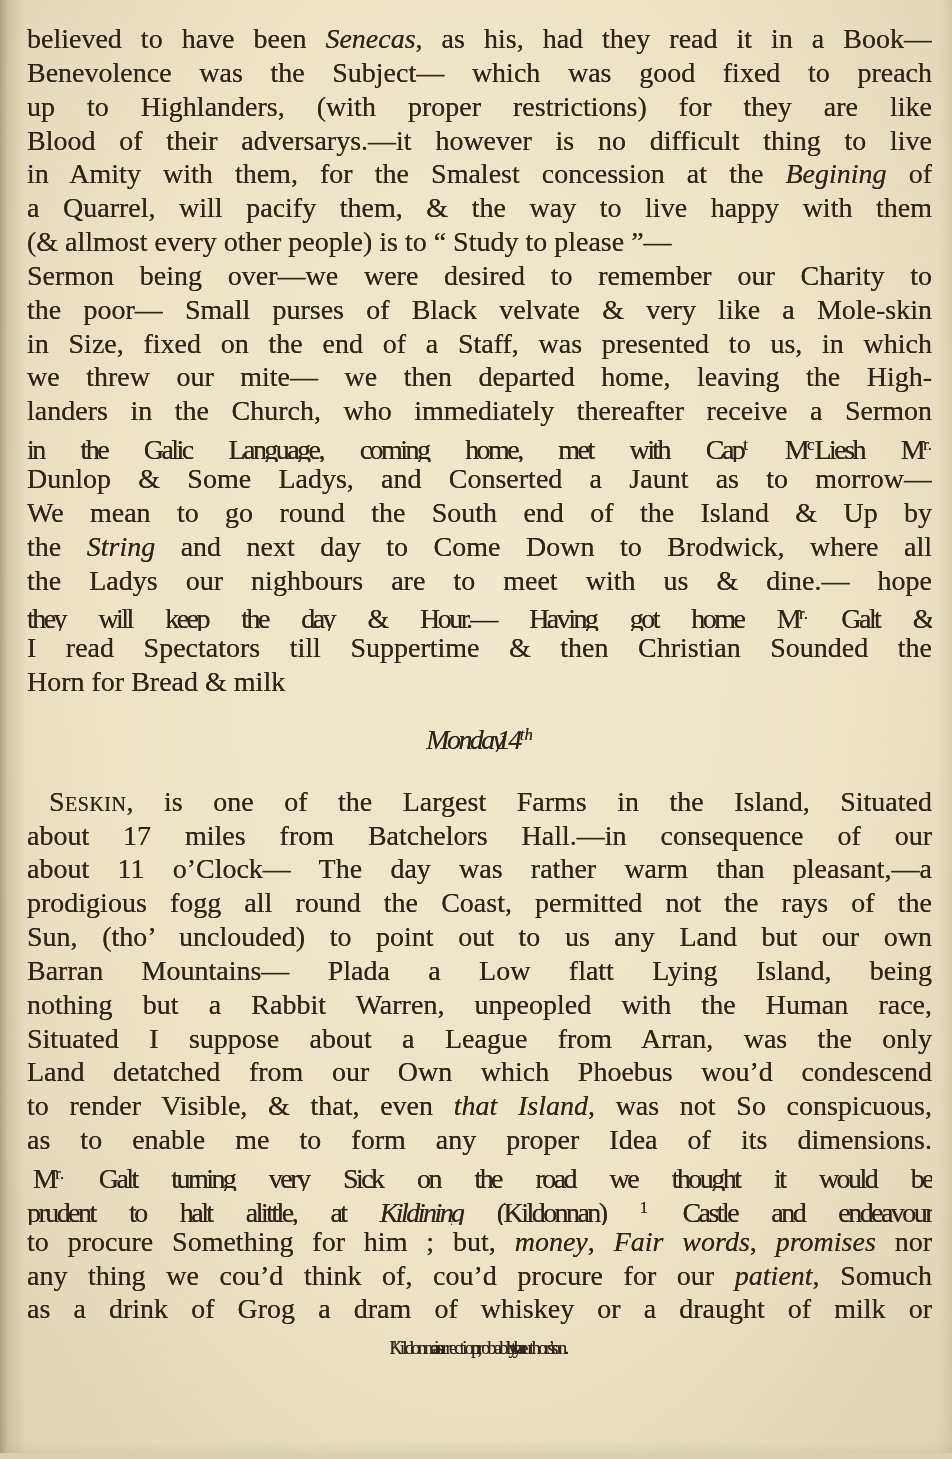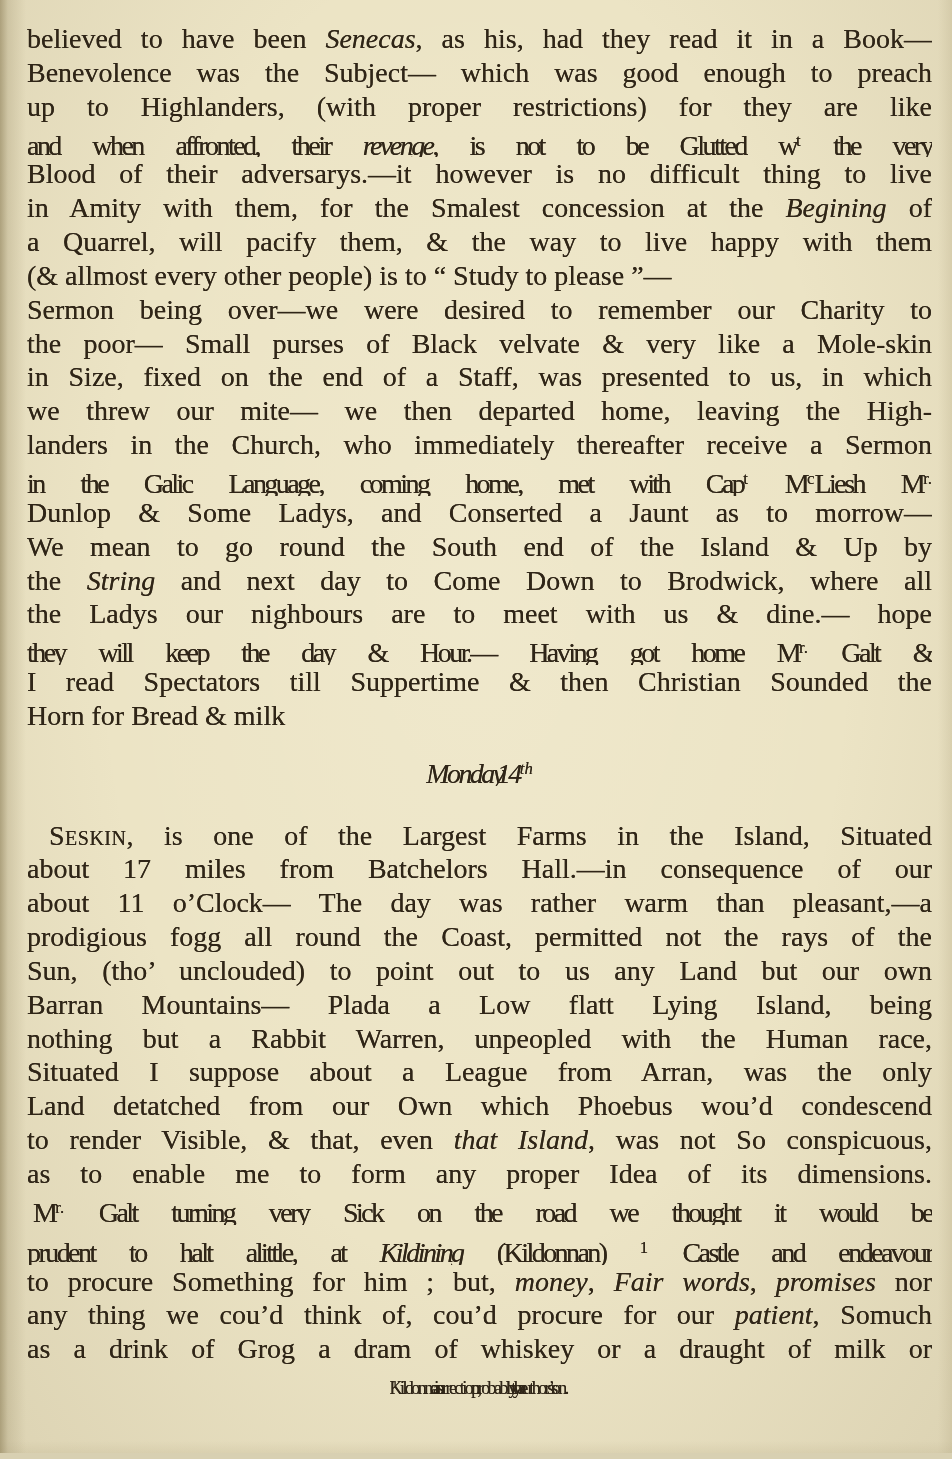--- a/index.html
+++ b/index.html
@@ -44,23 +44,22 @@
   .sup { font-size:0.6em; vertical-align:0.55em; letter-spacing:0; }
 </style>
 </head>
 <body>
 
 <div class="page" style="--paper: #ece4c5; --ink: #2f2517;">
   <div class="paper-edge"></div>
   <div class="text">
       <div class="para">
         <div class="line"><span>believed to have been </span><span class="it">Senecas</span><span>, as his, had they read it in a Book—</span></div>
-        <div class="line"><span>Benevolence was the Subject— which was good enough to preach</span></div>
+        <div class="line"><span>Benevolence was the Subject— which was good fixed to preach</span></div>
         <div class="line"><span>up to Highlanders, (with proper restrictions) for they are like</span></div>
-        <div class="line" style="letter-spacing: -2.55px; word-spacing: -10.2px;"><span>and when affronted, their </span><span class="it">revenge</span><span>, is not to be Glutted w</span><span class="sup">t</span><span> the very</span></div>
         <div class="line"><span>Blood of their adversarys.—it however is no difficult thing to live</span></div>
         <div class="line"><span>in Amity with them, for the Smalest concession at the </span><span class="it">Begining</span><span> of</span></div>
         <div class="line"><span>a Quarrel, will pacify them, &amp; the way to live happy with them</span></div>
         <div class="line nojust"><span>(&amp; allmost every other people) is to “ Study to please ”—</span></div>
         <div class="line"><span>Sermon being over—we were desired to remember our Charity to</span></div>
         <div class="line"><span>the poor— Small purses of Black velvate &amp; very like a Mole-skin</span></div>
         <div class="line"><span>in Size, fixed on the end of a Staff, was presented to us, in which</span></div>
         <div class="line"><span>we threw our mite— we then departed home, leaving the High-</span></div>
         <div class="line"><span>landers in the Church, who immediately thereafter receive a Sermon</span></div>
         <div class="line" style="letter-spacing: -2.55px; word-spacing: -10.2px;"><span>in the Galic Language, coming home, met with Cap</span><span class="sup">t</span><span> M</span><span class="sup">c</span><span>Liesh M</span><span class="sup">r.</span></div>
@@ -81,21 +80,21 @@
         <div class="line"><span>about 11 o’Clock— The day was rather warm than pleasant,—a</span></div>
         <div class="line"><span>prodigious fogg all round the Coast, permitted not the rays of the</span></div>
         <div class="line"><span>Sun, (tho’ unclouded) to point out to us any Land but our own</span></div>
         <div class="line"><span>Barran Mountains— Plada a Low flatt Lying Island, being</span></div>
         <div class="line"><span>nothing but a Rabbit Warren, unpeopled with the Human race,</span></div>
         <div class="line"><span>Situated I suppose about a League from Arran, was the only</span></div>
         <div class="line"><span>Land detatched from our Own which Phoebus wou’d condescend</span></div>
         <div class="line"><span>to render Visible, &amp; that, even </span><span class="it">that Island</span><span>, was not So conspicuous,</span></div>
         <div class="line"><span>as to enable me to form any proper Idea of its dimensions.</span></div>
         <div class="line" style="letter-spacing: -2.55px; word-spacing: -10.2px; margin-left: 6px;"><span>M</span><span class="sup">r.</span><span> Galt turning very Sick on the road we thought it would be</span></div>
-        <div class="line" style="letter-spacing: -2.55px; word-spacing: -10.2px; margin-top: 6px;"><span>prudent to halt alittle, at </span><span class="it">Kildining</span><span> (Kildonnan) </span><span class="sup">1</span><span> Castle and endeavour</span></div>
+        <div class="line" style="letter-spacing: -2.55px; word-spacing: -10.2px;"><span>prudent to halt alittle, at </span><span class="it">Kildining</span><span> (Kildonnan) </span><span class="sup">1</span><span> Castle and endeavour</span></div>
         <div class="line"><span>to procure Something for him ; but, </span><span class="it">money</span><span>, </span><span class="it">Fair words</span><span>, </span><span class="it">promises</span><span> nor</span></div>
         <div class="line"><span>any thing we cou’d think of, cou’d procure for our </span><span class="it">patient</span><span>, Somuch</span></div>
         <div class="line"><span>as a drink of Grog a dram of whiskey or a draught of milk or</span></div>
       </div>
       <div class="footnote">
         <div class="line nojust" style="letter-spacing: -2.55px; word-spacing: -10.2px;"><span class="sup">1</span><span> Kildonnan is a correction, probably by the author’s son.</span></div>
       </div>
     </div>
 </div>
 

